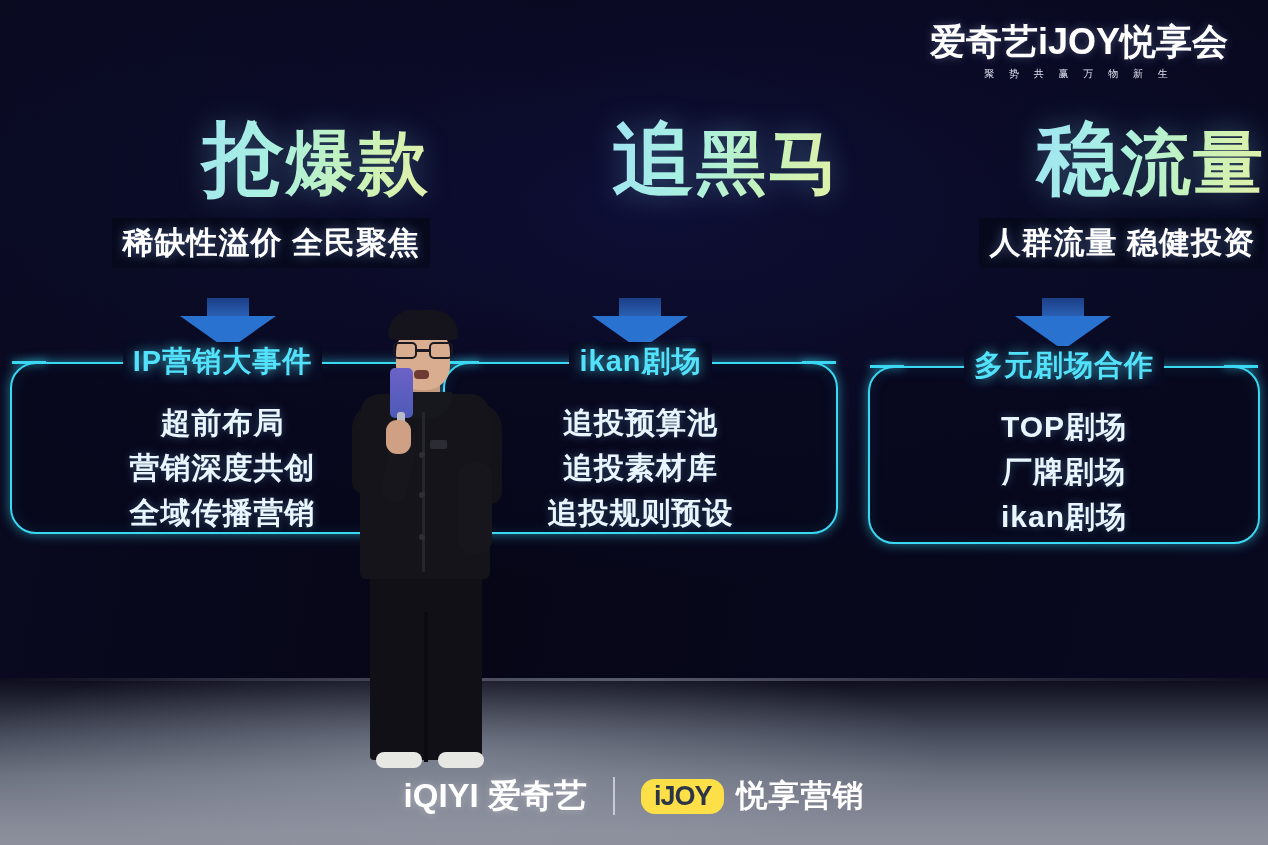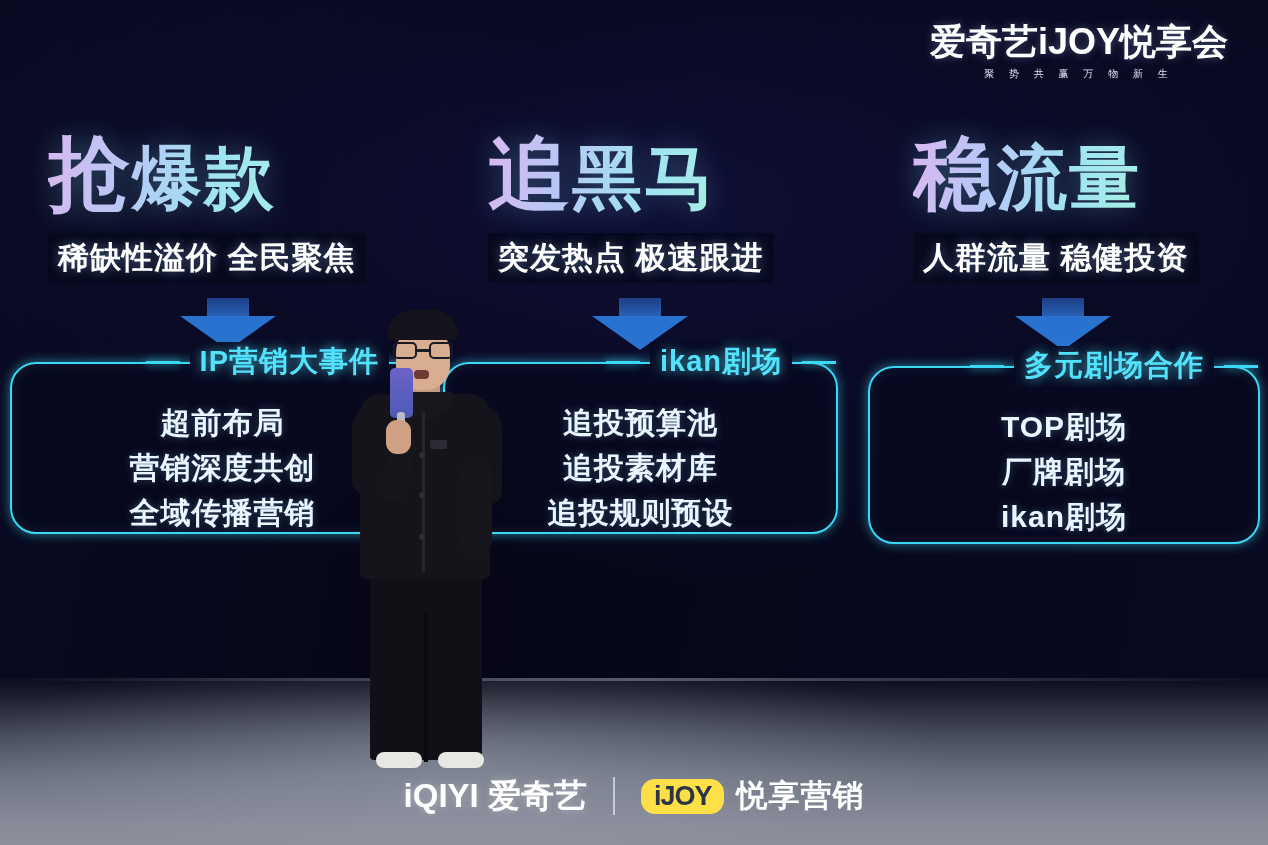--- a/index.html
+++ b/index.html
@@ -61,21 +61,21 @@
   .logo-sub {
     font-size:10px; letter-spacing:6px; margin-top:9px;
     color:#dfe3f2; white-space:nowrap;
   }
 
   
   .columns {
     position:absolute; left:0; top:118px; width:1268px; height:200px;
   }
   .col {
-    position:absolute; top:15px; text-align:left;margin-left:48px;
+    position:absolute; top:0; text-align:right;
   }
   .col-0 { left:0px;   width:430px; }
   .col-1 { left:440px; width:400px; }
   .col-2 { left:865px; width:400px; }
 
   .headline {
     font-size:82px; font-weight:bold; line-height:1;
     letter-spacing:2px; white-space:nowrap;
     background:linear-gradient(100deg,#d9b8f0 0%, #b9c6f5 18%, #9fe4f2 40%, #a9f0e2 62%, #c8f2b8 82%, #e2f0a8 100%);
     -webkit-background-clip:text; background-clip:text;
@@ -117,21 +117,21 @@
     border-radius:26px;
     box-shadow:0 0 12px rgba(58,216,242,.55), inset 0 0 16px rgba(58,216,242,.10);
     background:rgba(7,8,28,.55);
   }
   .card-0 { left:10px;   top:362px; width:425px; height:172px; }
   .card-1 { left:443px;  top:362px; width:395px; height:172px; }
   .card-2 { left:868px;  top:366px; width:392px; height:178px; }
 
   .card-title-wrap {
     position:absolute; top:-22px; left:0; width:100%;
-    display:flex; align-items:center; justify-content:flex-end; gap:10px;
+    display:flex; align-items:center; justify-content:space-between; gap:10px;
     pointer-events:none;
   }
   .card-title {
     font-size:29px; font-weight:bold; color:#53e2fb;
     letter-spacing:1px; white-space:nowrap;
     background:#080a22; padding:0 10px;
     text-shadow:0 0 12px rgba(83,226,251,.75);
   }
   .dash {
     width:34px; height:3px; background:#3ad8f2;
@@ -214,21 +214,20 @@
 
   <div class="columns">
 
     <div class="col col-0">
       <div class="headline"><span>抢</span><span class="h-small">爆款</span></div>
       <div class="subline">稀缺性溢价 全民聚焦</div>
     </div>
 
     <div class="col col-1">
       <div class="headline"><span>追</span><span class="h-small">黑马</span></div>
-      <div class="subline">突发热点  极速跟进</div>
     </div>
 
     <div class="col col-2">
       <div class="headline"><span>稳</span><span class="h-small">流量</span></div>
       <div class="subline">人群流量  稳健投资</div>
     </div>
 
   </div>
 
   <div class="arrow arrow-0">

